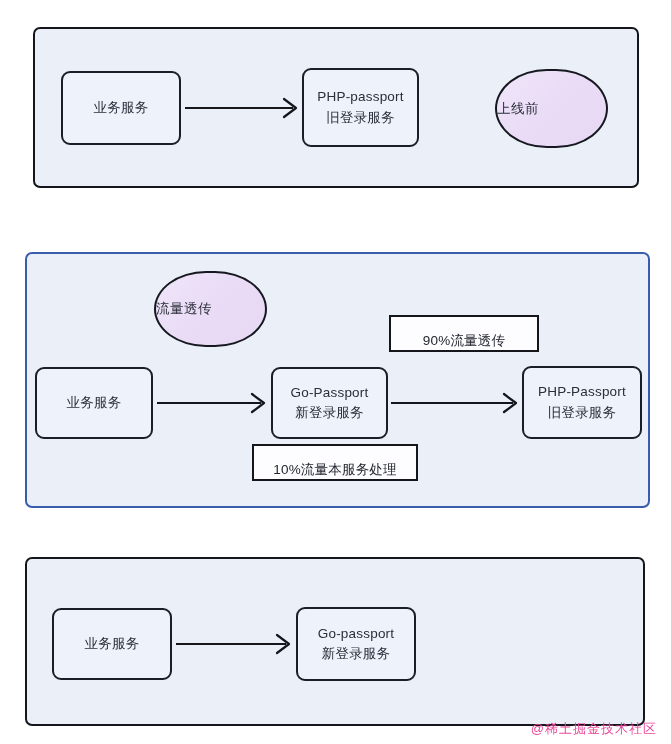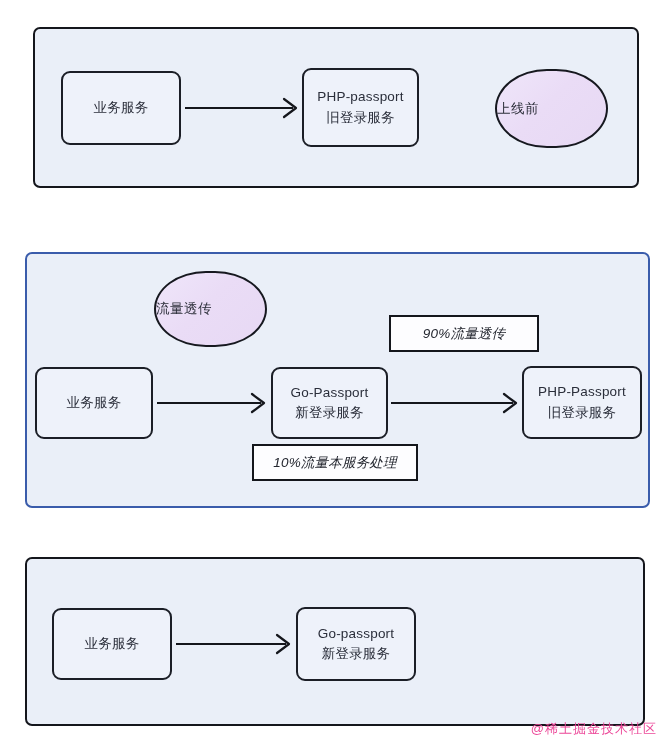--- a/index.html
+++ b/index.html
@@ -68,26 +68,25 @@
   }
 
   
   .anno {
     position: absolute;
     box-sizing: border-box;
     background: #fdfdff;
     border: 2.2px solid #14161c;
     border-radius: 0;
     display: flex;
-    align-items: center;
+    align-items: flex-end;
     justify-content: center;
     color: #23262f;
     font-size: 13.5px;
     letter-spacing: .2px;
-    font-style: italic;
   }
 
   
   .arrow { position: absolute; }
   .arrow svg { display: block; overflow: visible; }
 
   
   .watermark {
     position: absolute;
     right: 14px;

